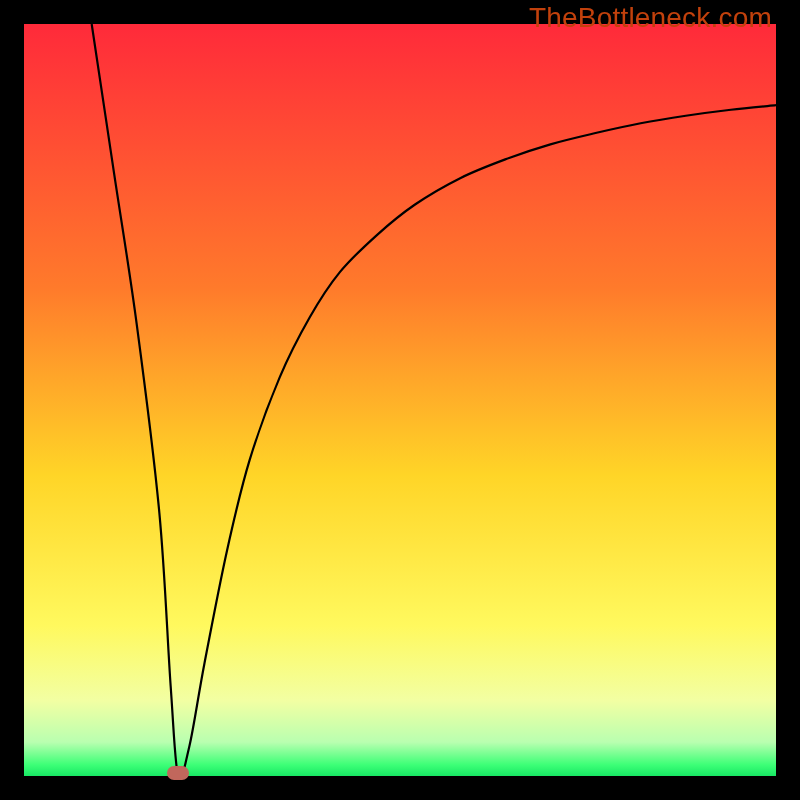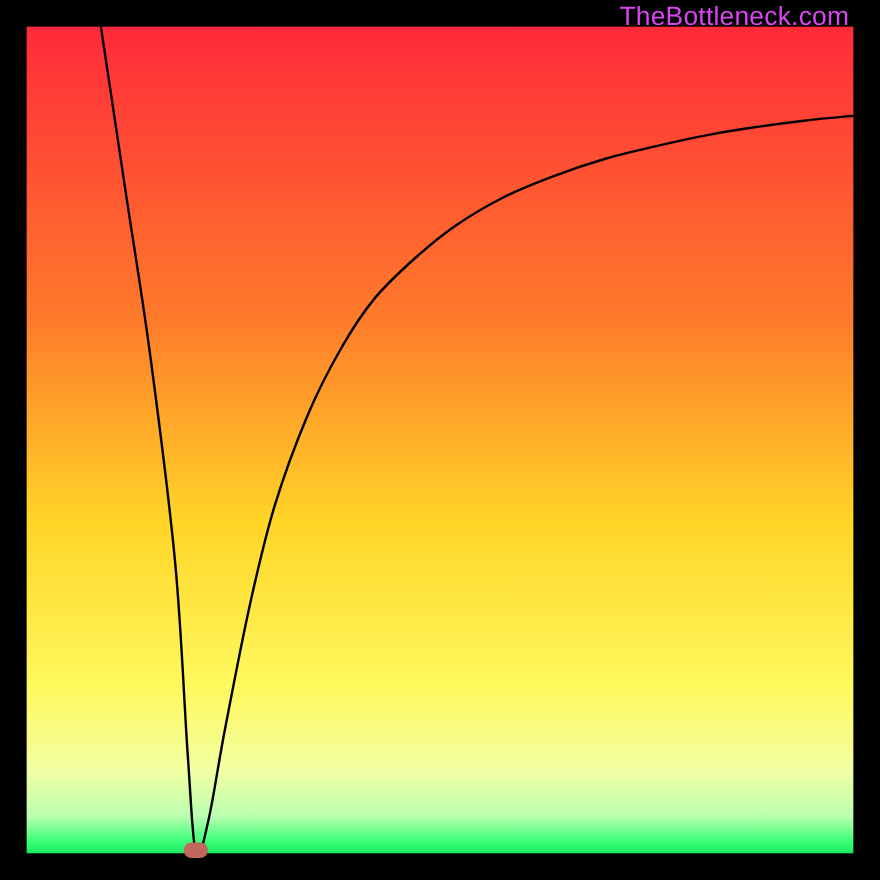--- a/index.html
+++ b/index.html
@@ -23,22 +23,22 @@
     position: absolute;
     left: 0;
     top: 0;
     width: 752px;
     height: 752px;
   }
   .watermark {
     position: absolute;
     top: 2px;
     right: 28px;
-    color: #d946ef;
-    font-size: 24px;
+    color: #c2410c;
+    font-size: 28px;
     font-weight: 500;
     letter-spacing: 0.2px;
   }
   .marker {
     position: absolute;
     width: 22px;
     height: 14px;
     border-radius: 8px;
     background: #c1675c;
     transform: translate(-50%, -50%);

